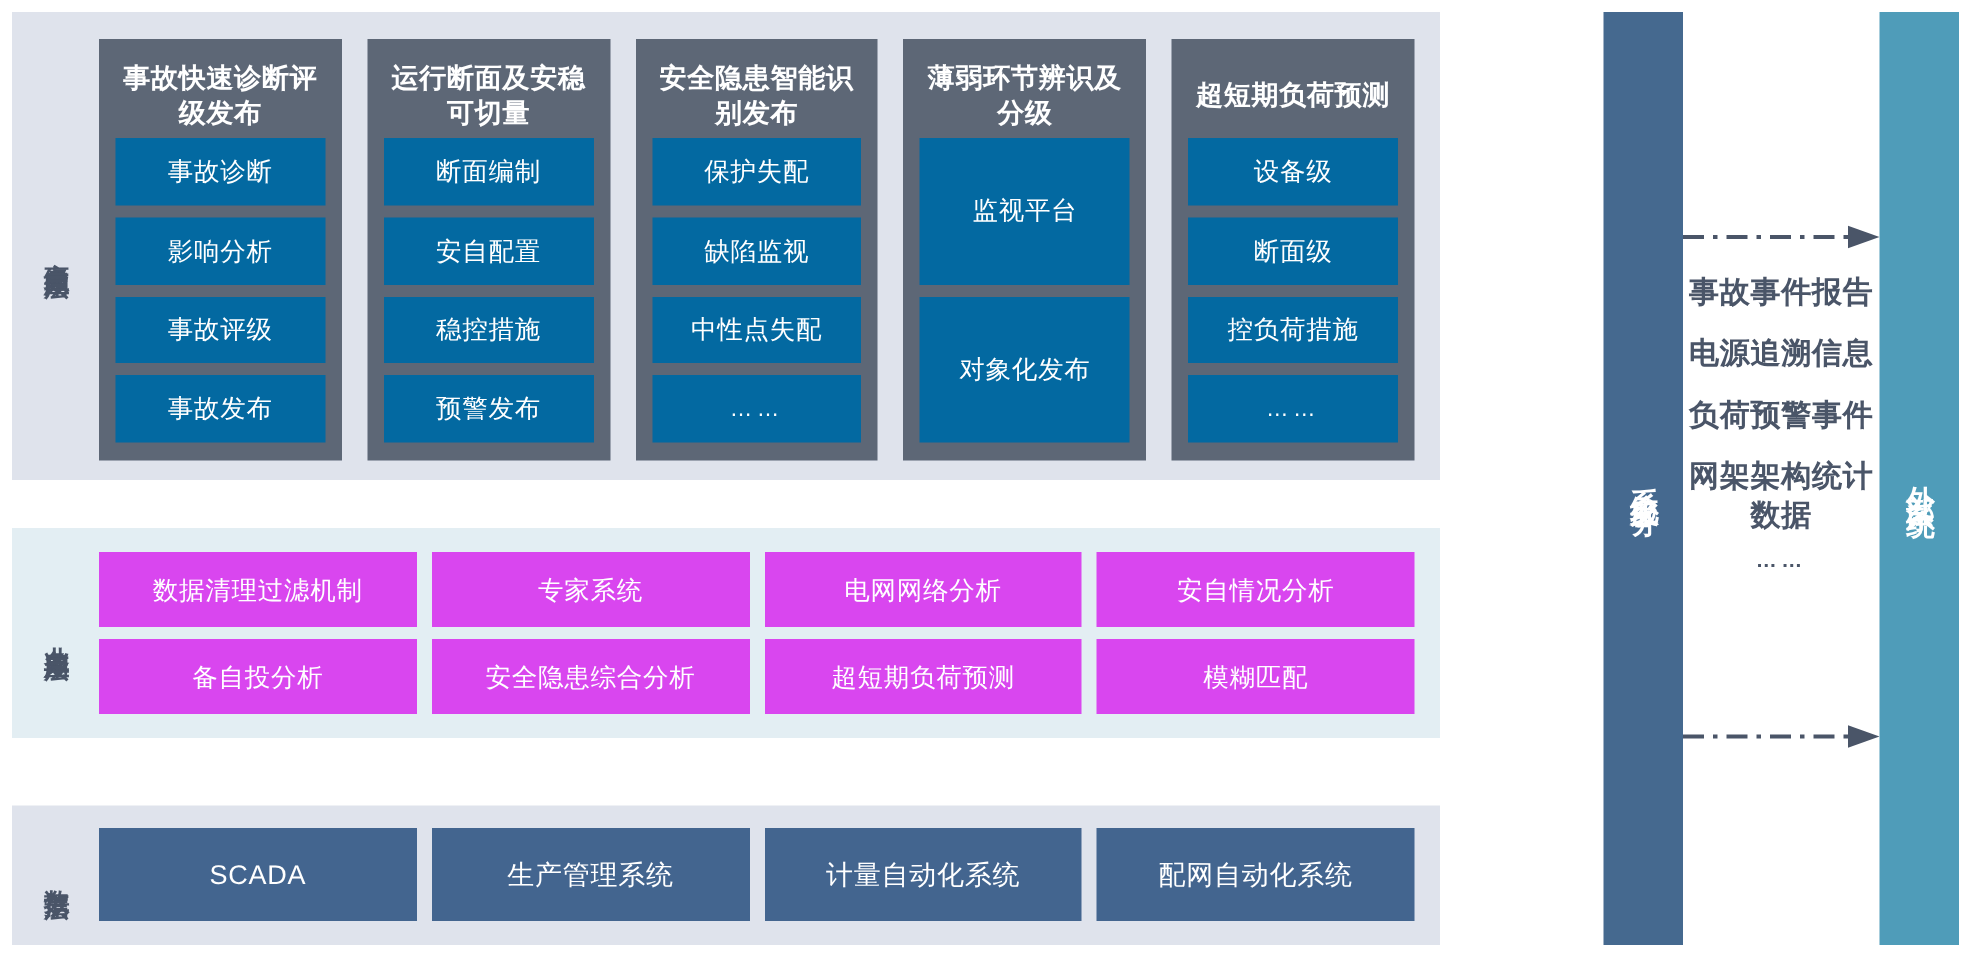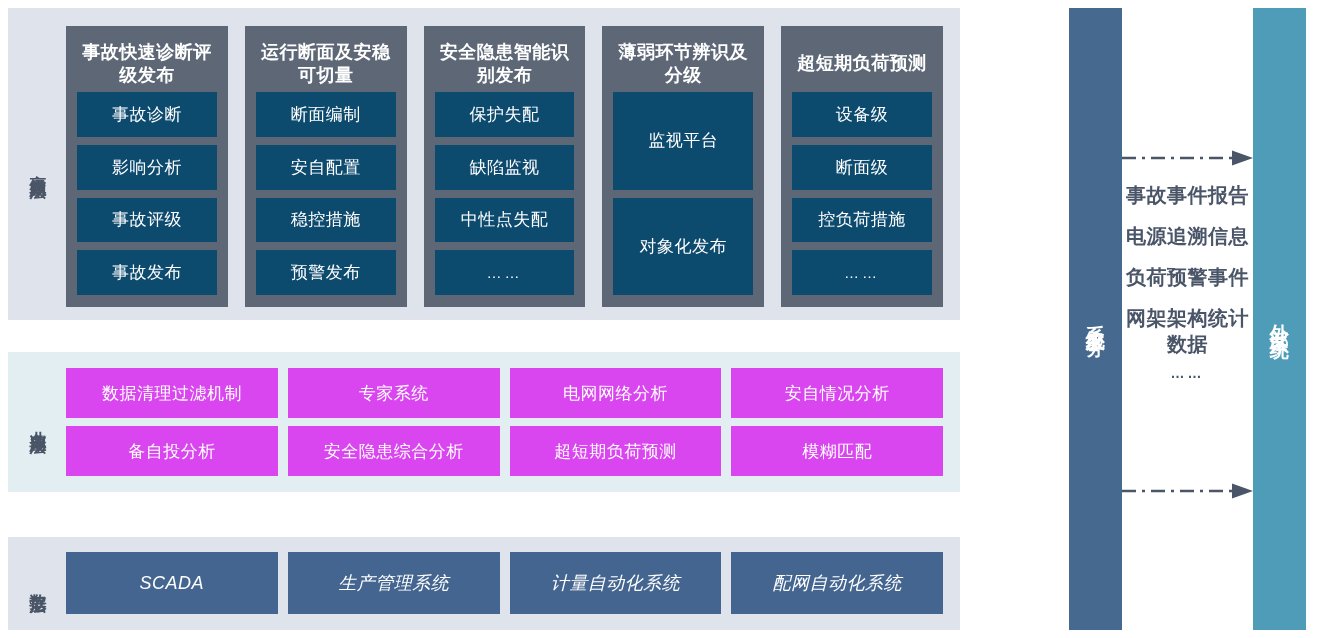--- a/index.html
+++ b/index.html
@@ -86,21 +86,21 @@
     box-sizing: border-box;
   }
   .adv-items {
     flex: 1 1 auto;
     display: flex;
     flex-direction: column;
     gap: 8px;
   }
   .adv-item {
     flex: 1 1 0;
-    background: #0c4a6e;
+    background: #0369a1;
     color: #ffffff;
     font-size: 17px;
     display: flex;
     align-items: center;
     justify-content: center;
     text-align: center;
     letter-spacing: .5px;
   }
   .adv-item.dots { letter-spacing: 3px; font-size: 15px; }
 
@@ -136,21 +136,20 @@
     height: 93px;
     background: #dfe3ec;
     padding: 15px 8px 16px 0;
   }
   #data-grid {
     flex: 1 1 auto;
     display: grid;
     grid-template-columns: repeat(4, 1fr);
     gap: 0 10px;
     padding-right: 9px;
-    font-style: italic;
   }
   .data-item {
     background: #43658f;
     color: #ffffff;
     font-size: 18px;
     display: flex;
     align-items: center;
     justify-content: center;
     text-align: center;
     letter-spacing: .5px;

